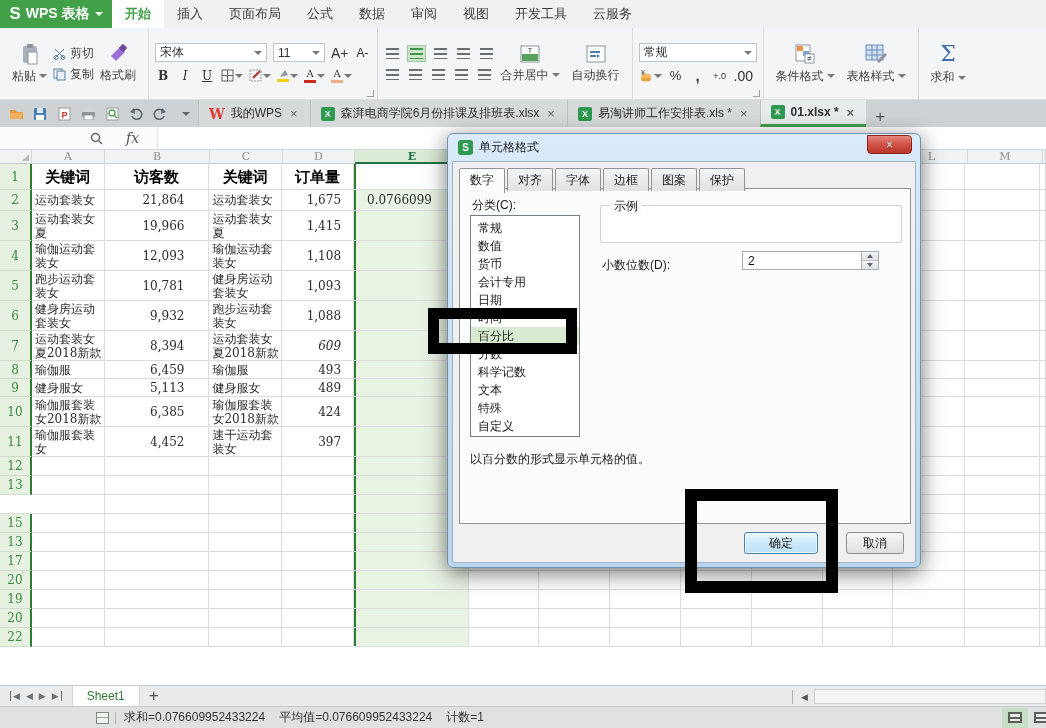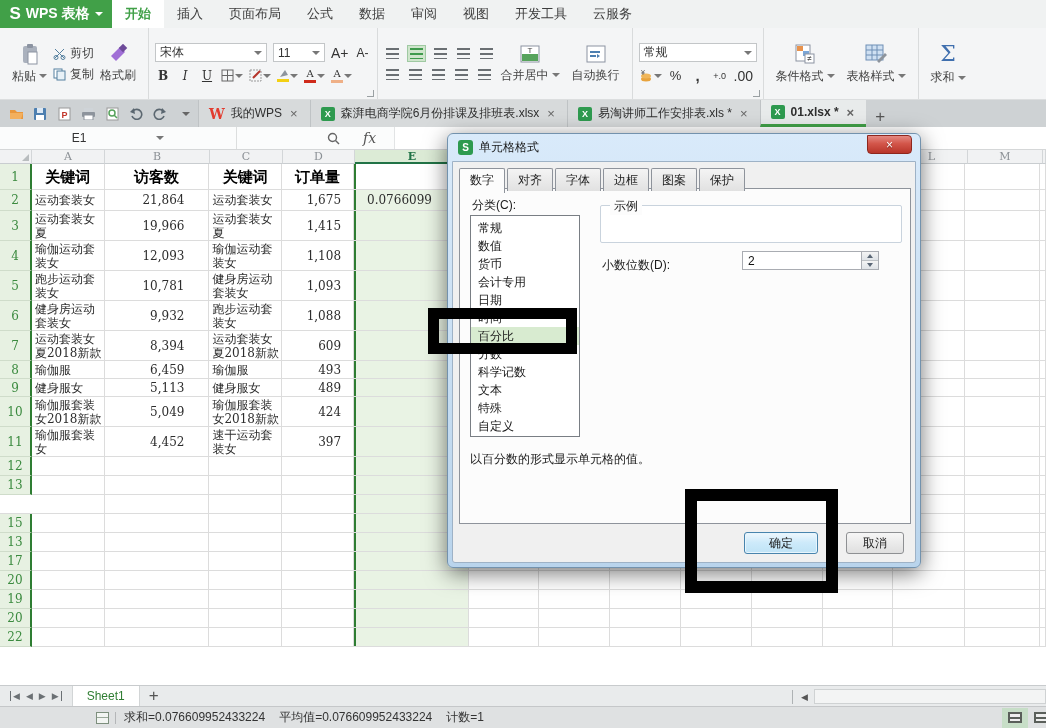--- a/index.html
+++ b/index.html
@@ -462,24 +462,20 @@
     </div>
     <div class="dtab active">
       <span class="ficon">X</span>
       <span>01.xlsx *</span>
       <span class="x">×</span>
     </div>
     <span class="plus">+</span>
   </div>
 
   <div id="fbar">
-    <div class="namebox">
-      <span>E1</span>
-      <span class="caret" style="color:#777"></span>
-    </div>
     <span class="qicon" style="margin-left:88px">
         <svg width="13" height="13">
           <circle cx="5.5" cy="5.5" r="4" fill="none" stroke="#666" stroke-width="1.4"></circle>
           <path d="M8.5 8.5 L12 12" stroke="#666" stroke-width="1.4"></path>
         </svg>
       </span>
     <span class="fx" style="margin-left:22px">fx</span>
     <div style="flex:1;height:100%;border-left:1px solid #e2e4e5;margin-left:18px;background:#fff"></div>
   </div>
 
@@ -602,21 +598,21 @@
           <div class="cell" style="width: 71px;"></div>
           <div class="cell" style="width: 72px;"></div>
           <div class="cell" style="width: 75px;"></div>
           <div class="cell" style="width: 3px;"></div>
         </div>
         <div class="grow" style="height: 30px;">
           <div class="rn" style="width: 32px;">7</div>
           <div class="cell" style="width: 73px;">运动套装女夏2018新款</div>
           <div class="cell n2" style="width: 105px;">8,394</div>
           <div class="cell" style="width: 73px;">运动套装女夏2018新款</div>
-          <div class="cell n4" style="width: 72px;">609</div>
+          <div class="cell n4" style="width: 72px; font-style: italic;">609</div>
           <div class="cell ecell" style="width: 115px;"></div>
           <div class="cell" style="width: 71px;"></div>
           <div class="cell" style="width: 71px;"></div>
           <div class="cell" style="width: 71px;"></div>
           <div class="cell" style="width: 71px;"></div>
           <div class="cell" style="width: 71px;"></div>
           <div class="cell" style="width: 71px;"></div>
           <div class="cell" style="width: 72px;"></div>
           <div class="cell" style="width: 75px;"></div>
           <div class="cell" style="width: 3px;"></div>
@@ -651,21 +647,21 @@
           <div class="cell" style="width: 71px;"></div>
           <div class="cell" style="width: 71px;"></div>
           <div class="cell" style="width: 71px;"></div>
           <div class="cell" style="width: 72px;"></div>
           <div class="cell" style="width: 75px;"></div>
           <div class="cell" style="width: 3px;"></div>
         </div>
         <div class="grow" style="height: 30px;">
           <div class="rn" style="width: 32px;">10</div>
           <div class="cell" style="width: 73px;">瑜伽服套装女2018新款</div>
-          <div class="cell n2" style="width: 105px;">5,049</div>
+          <div class="cell n2" style="width: 105px;">6,385</div>
           <div class="cell" style="width: 73px;">瑜伽服套装女2018新款</div>
           <div class="cell n4" style="width: 72px;">424</div>
           <div class="cell ecell" style="width: 115px;"></div>
           <div class="cell" style="width: 71px;"></div>
           <div class="cell" style="width: 71px;"></div>
           <div class="cell" style="width: 71px;"></div>
           <div class="cell" style="width: 71px;"></div>
           <div class="cell" style="width: 71px;"></div>
           <div class="cell" style="width: 71px;"></div>
           <div class="cell" style="width: 72px;"></div>

